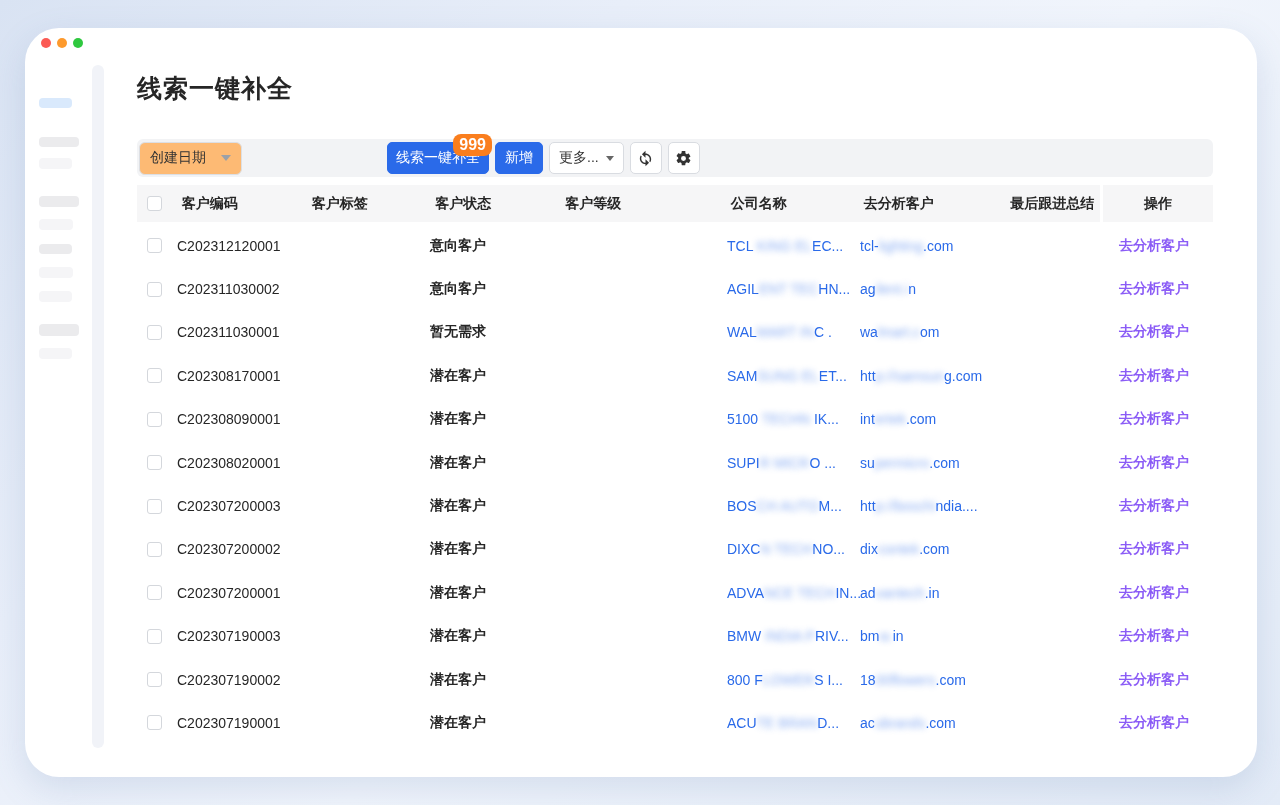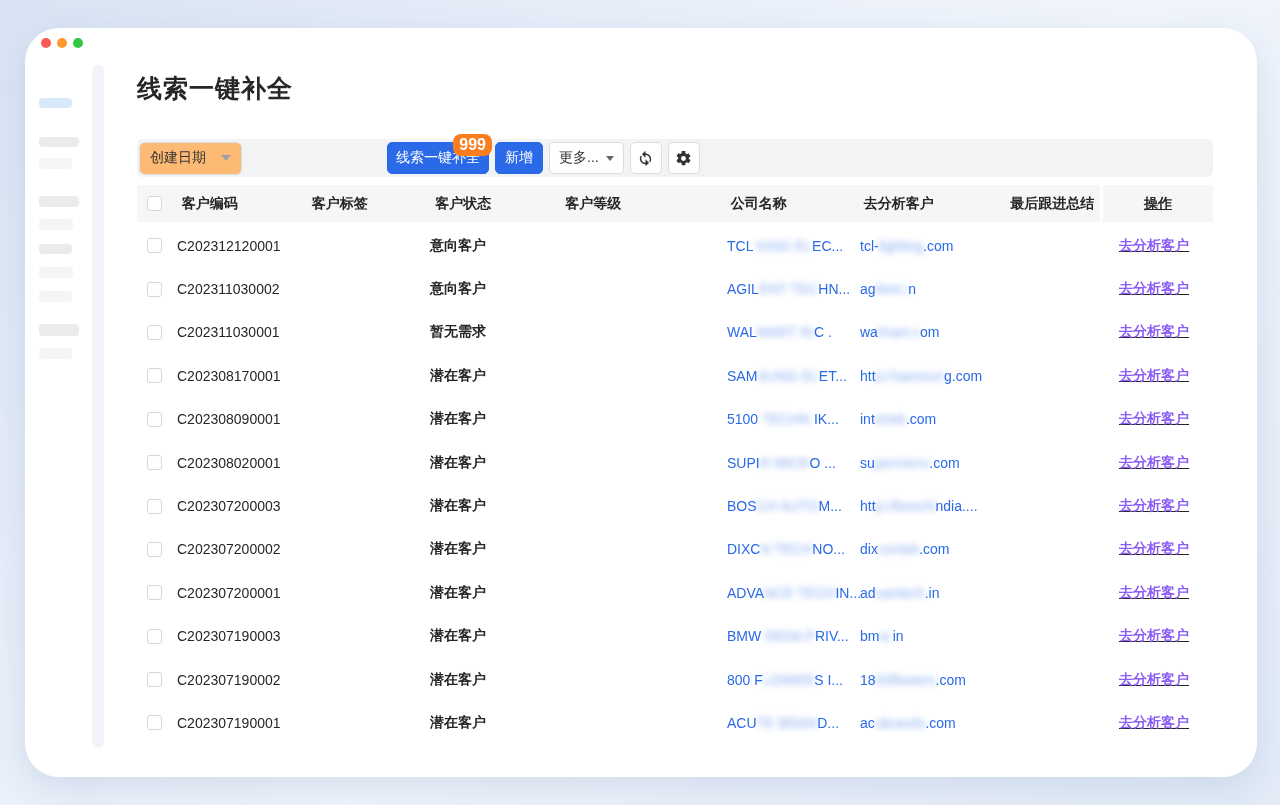--- a/index.html
+++ b/index.html
@@ -60,21 +60,21 @@
   .tbody { position:absolute; left:0; top:196px; width:1076px; }
   .tr { height:43.4px; display:flex; align-items:center; font-size:14px; color:#262626; background:#fff; }
   .col-check   { width:40px;  padding-left:10px; }
   .col-code    { width:130px; }
   .col-tag     { width:123px; }
   .col-status  { width:130px; }
   .col-level   { width:167px; }
   .col-company { width:133px; white-space:nowrap; }
   .col-site    { width:122px; white-space:nowrap; }
   .col-summary { width:113px;text-align:right; }
-  .col-action  { width:118px; text-align:center;text-decoration:underline; }
+  .col-action  { width:118px; text-align:center; }
   .thead .col-action { align-self:stretch; display:flex; align-items:center; justify-content:center;
     border-left:3px solid #fff; background:#f6f6f7; }
   .checkbox { width:15px; height:15px; border:1px solid #d4d7dc; border-radius:3px; background:#fff; cursor:pointer; }
   .cell-status { font-weight:700; }
   .blue-text { color:#2a6ae9; }
   .blurred { filter:blur(3px); opacity:.55; }
   .action-link { color:#8b5cf6; font-weight:600; cursor:pointer; text-decoration:none; }
 </style>
 </head>
 <body>

